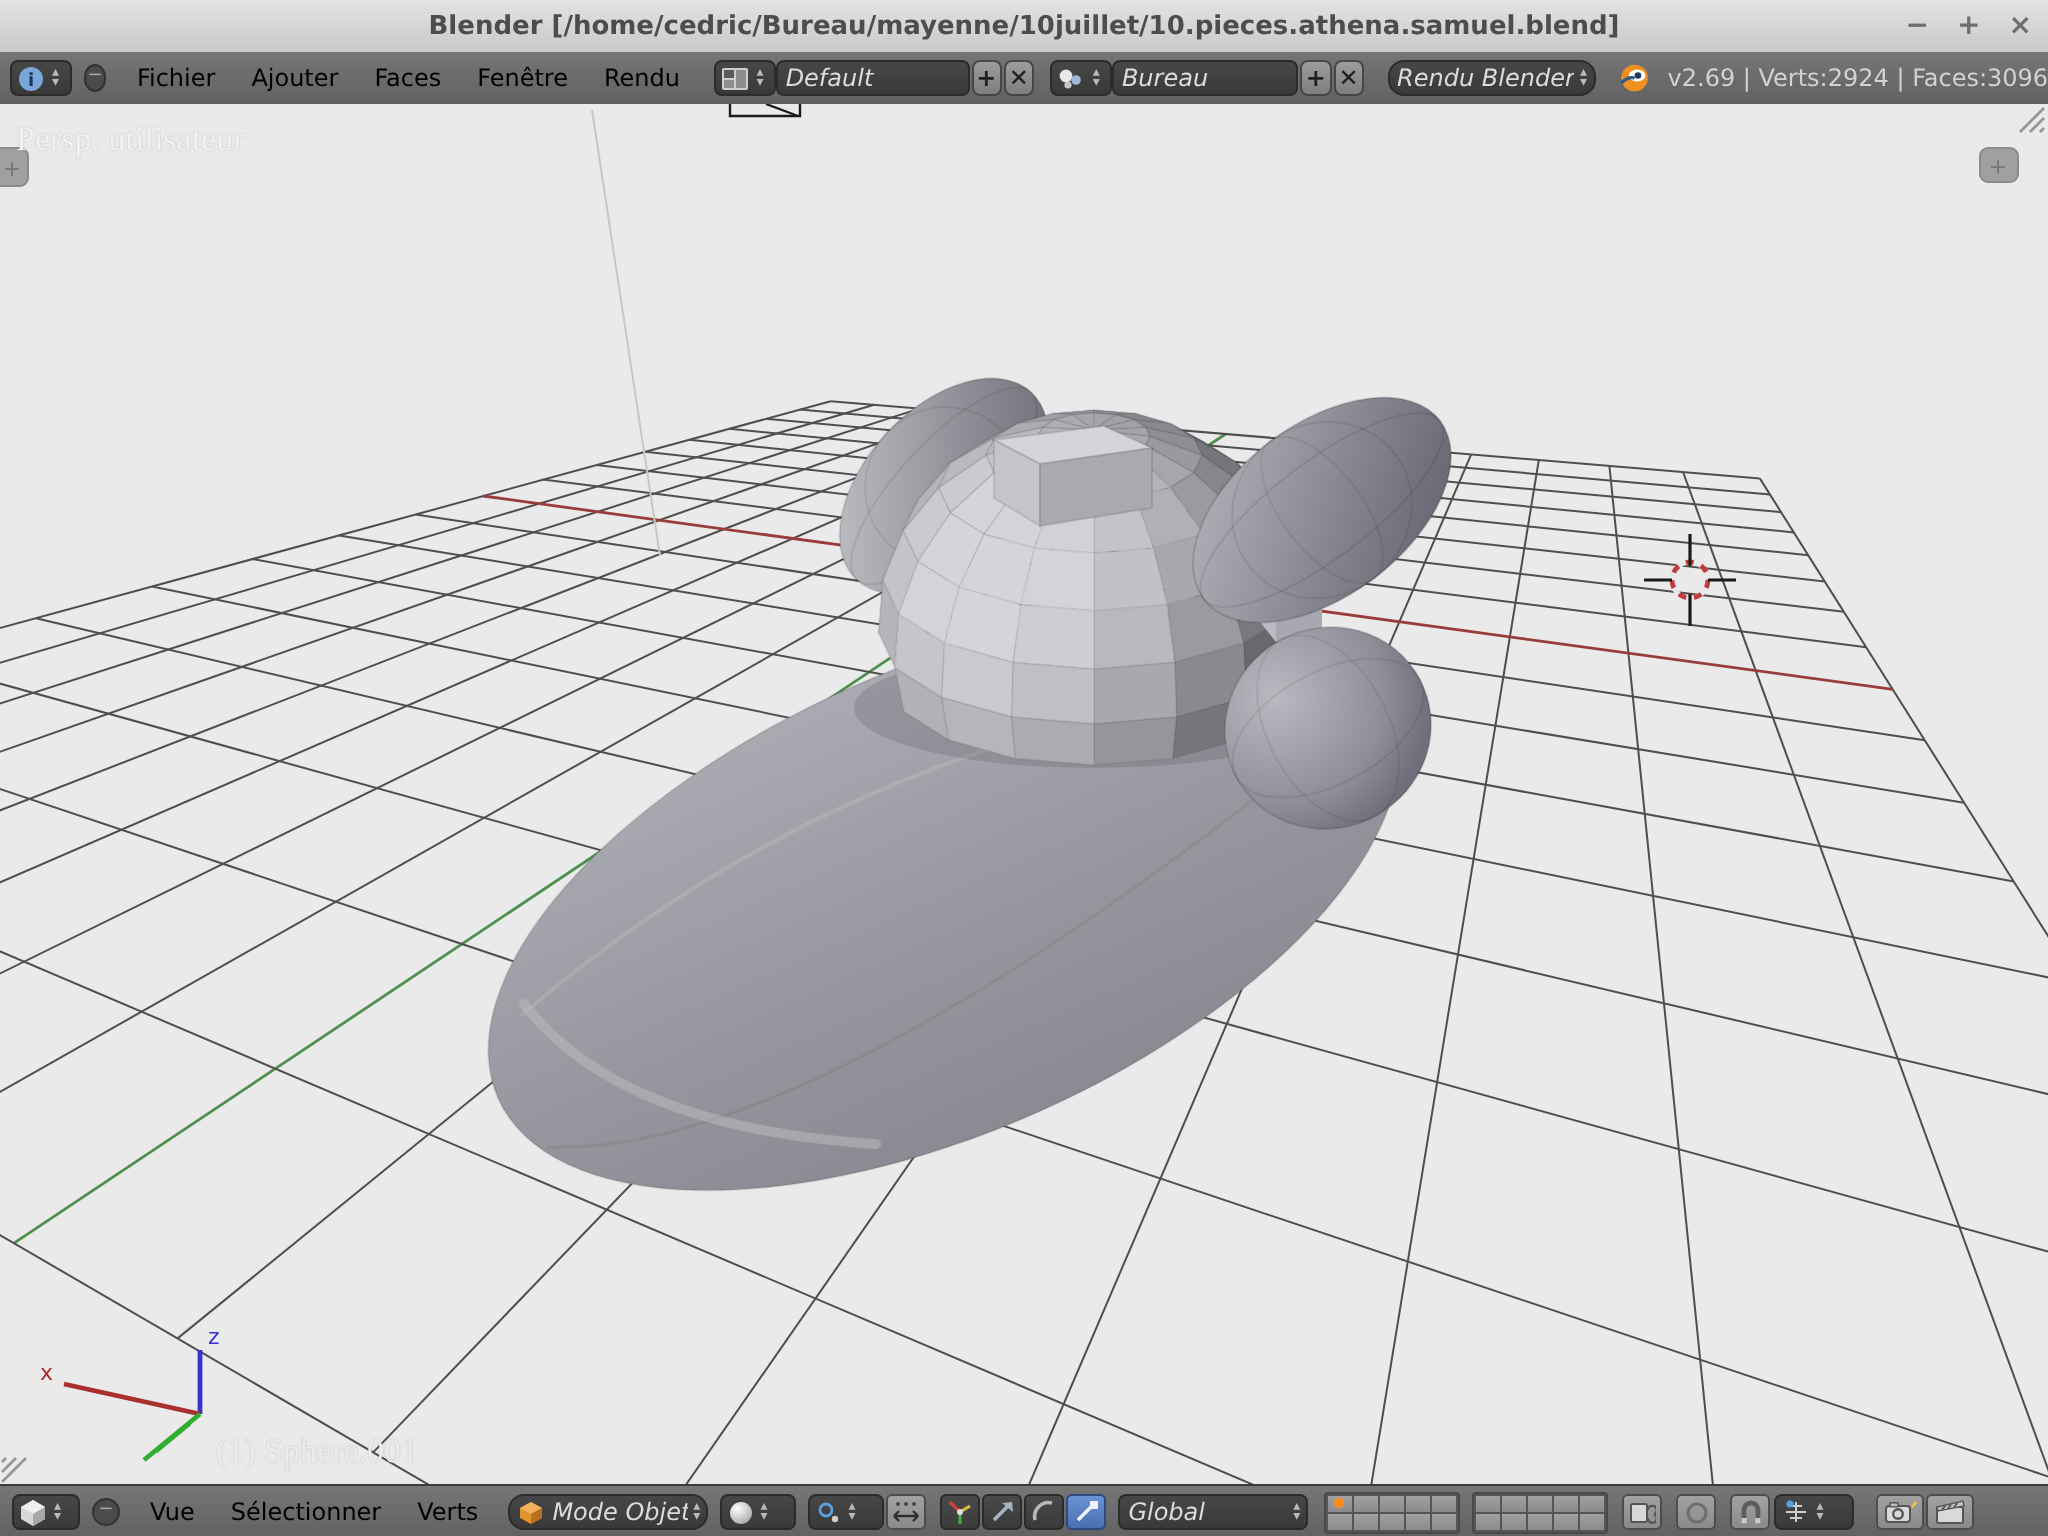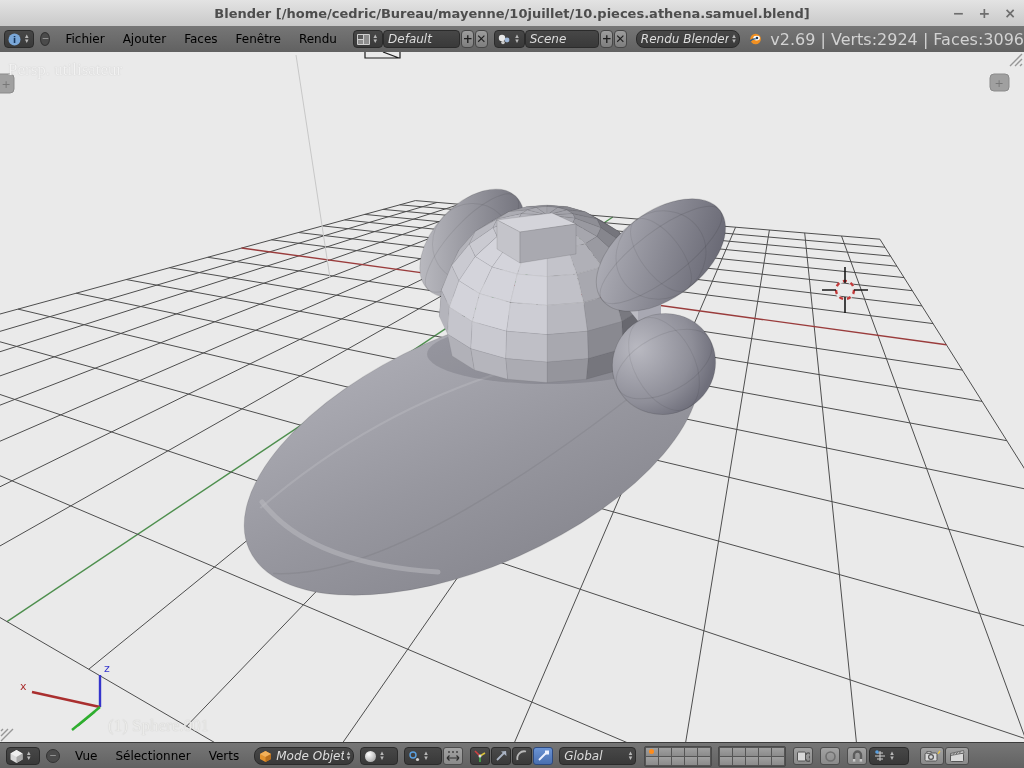--- a/index.html
+++ b/index.html
@@ -27,21 +27,21 @@
     width:18px;height:18px;box-sizing:border-box;display:flex;align-items:center;justify-content:center;
     color:#1f1f1f;font-size:12px;font-weight:bold;margin-left:1px;}
   .circbtn{width:12px;height:12px;border-radius:50%;background:#4b4b4b;border:1px solid #333;
     color:#a8a8a8;font-size:9px;line-height:10px;text-align:center;margin:0 6px;}
   .icobtn{width:34px;padding:0 2px;}
   .sq{width:20px;height:18px;box-sizing:border-box;display:flex;align-items:center;
     justify-content:center;border:1px solid #2b2b2b;border-radius:3px;
     background:linear-gradient(#4a4a4a,#3a3a3a);margin-left:1px;}
   .sq.light{background:linear-gradient(#a2a2a2,#8a8a8a);border-color:#4d4d4d;}
   .sq.active{background:linear-gradient(#6a93d4,#4a6fb0);border-color:#2d4a80;}
-  .stats{color:#d2d2d2;font-size:16px;white-space:nowrap;margin-left:8px;}
+  .stats{color:#d2d2d2;font-size:12px;white-space:nowrap;margin-left:8px;}
   
   .layers{display:flex;gap:6px;margin-left:8px;}
   .lgrp{display:grid;grid-template-columns:repeat(5,12px);grid-template-rows:8px 8px;gap:1px;
     background:#555;border:1px solid #4a4a4a;border-radius:2px;padding:1px;}
   .lcell{background:linear-gradient(#a0a0a0,#8b8b8b);position:relative;}
   .lcell .dot{position:absolute;left:3px;top:1px;width:5px;height:5px;border-radius:50%;background:#ff8c1a;}
   
   #viewport{position:absolute;left:0;top:52px;width:1024px;height:690px;background:#eaeaea;}
   .vplabel{position:absolute;font-size:17px;color:#f2f2f2;text-shadow:0 0 1px rgba(120,120,120,.4);font-family:Liberation Serif, serif;}
   #view-name{left:8px;top:8px;}
@@ -93,21 +93,21 @@
   <div class="gap10"></div>
   <div class="dk icobtn">
     <svg width="15" height="13" viewBox="0 0 15 13">
       <circle cx="5" cy="5" r="3.2" fill="#e8e8e8"></circle>
       <circle cx="10" cy="7" r="2.4" fill="#9fb7d8"></circle>
       <circle cx="6" cy="9.5" r="1.8" fill="#c9c9c9"></circle>
     </svg>
     <span class="arr">▴<br>▾</span>
   </div>
   <div class="dk" style="width:112px">
-    <span class="txt">Scene</span>
+    <span class="txt">Bureau</span>
   </div>
   <div class="lb">+</div>
   <div class="lb">✕</div>
   <div class="gap14"></div>
   <div class="dk" style="width:104px;border-radius:8px">
     <span class="txt" style="flex:1;text-align:right">Rendu Blender</span>
     <span class="arr">▴<br>▾</span>
   </div>
   <div class="gap14"></div>
   <svg width="20" height="20" viewBox="0 0 20 20">
@@ -432,21 +432,21 @@
       <path d="M2.5,11 A7,7 0 0 1 11,2.5" stroke="#b9b9b9" stroke-width="1.8" fill="none"></path>
     </svg>
   </div>
   <div class="sq active">
     <svg width="14" height="14" viewBox="0 0 14 14">
       <line x1="3" y1="11" x2="10" y2="4" stroke="#eef2ff" stroke-width="1.8"></line>
       <rect x="9" y="1.5" width="4" height="4" fill="#eef2ff"></rect>
     </svg>
   </div>
   <div class="gap6"></div>
-  <div class="dk" style="width:77px">
+  <div class="dk" style="width:95px">
     <span class="txt" style="flex:1">Global</span>
     <span class="arr">▴<br>▾</span>
   </div>
   <div class="layers" id="layers">
       <div class="lgrp">
         <div class="lcell">
           <div class="dot"></div>
         </div>
         <div class="lcell"></div>
         <div class="lcell"></div>

